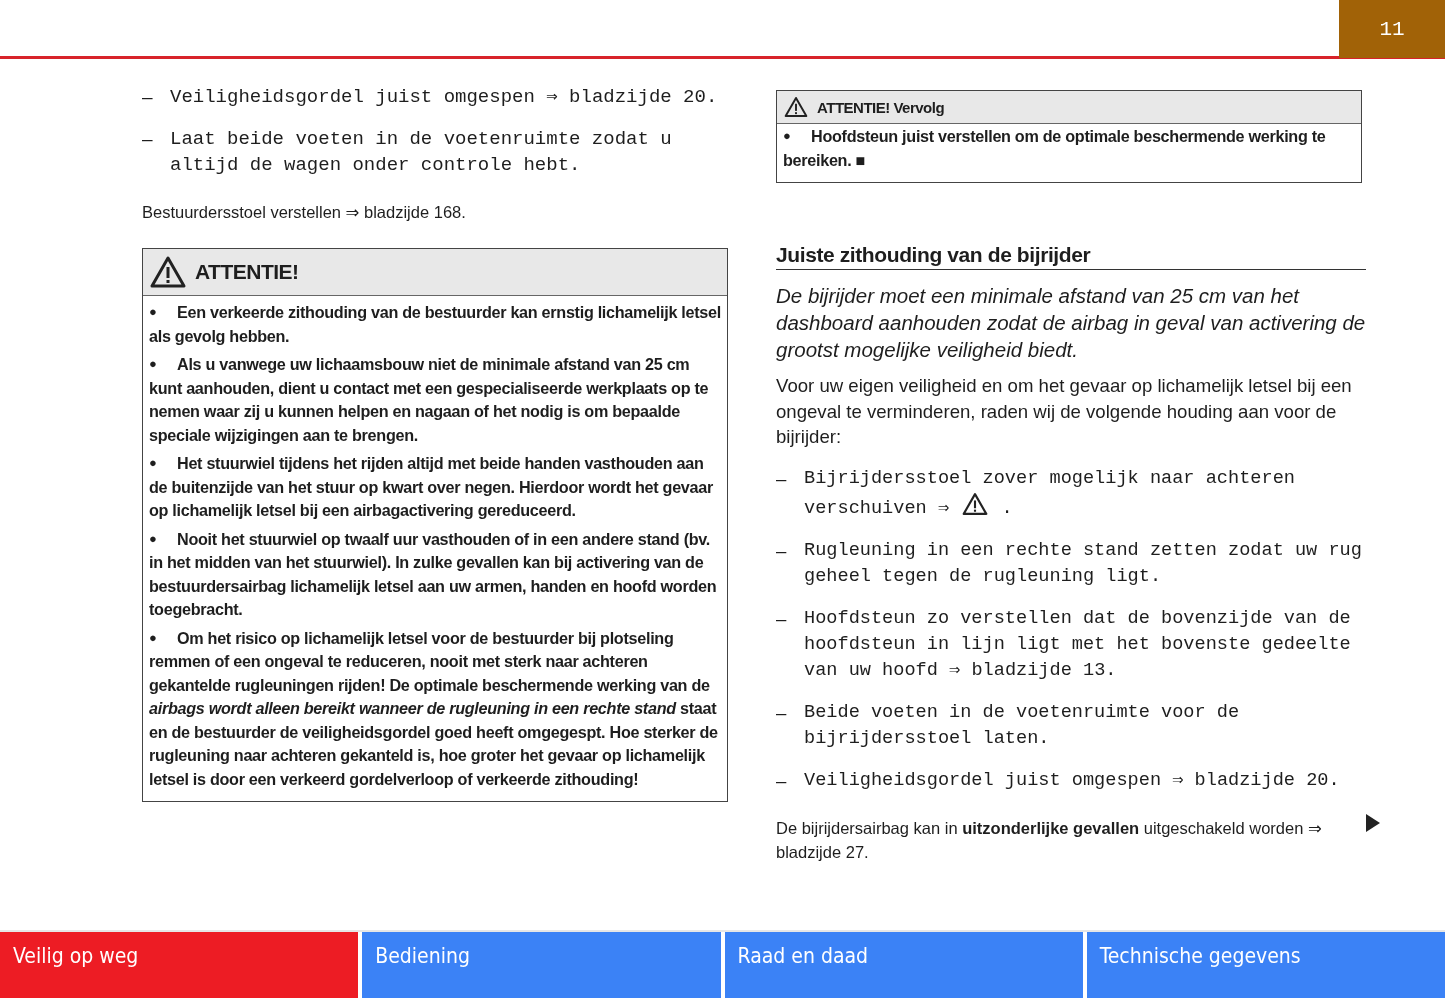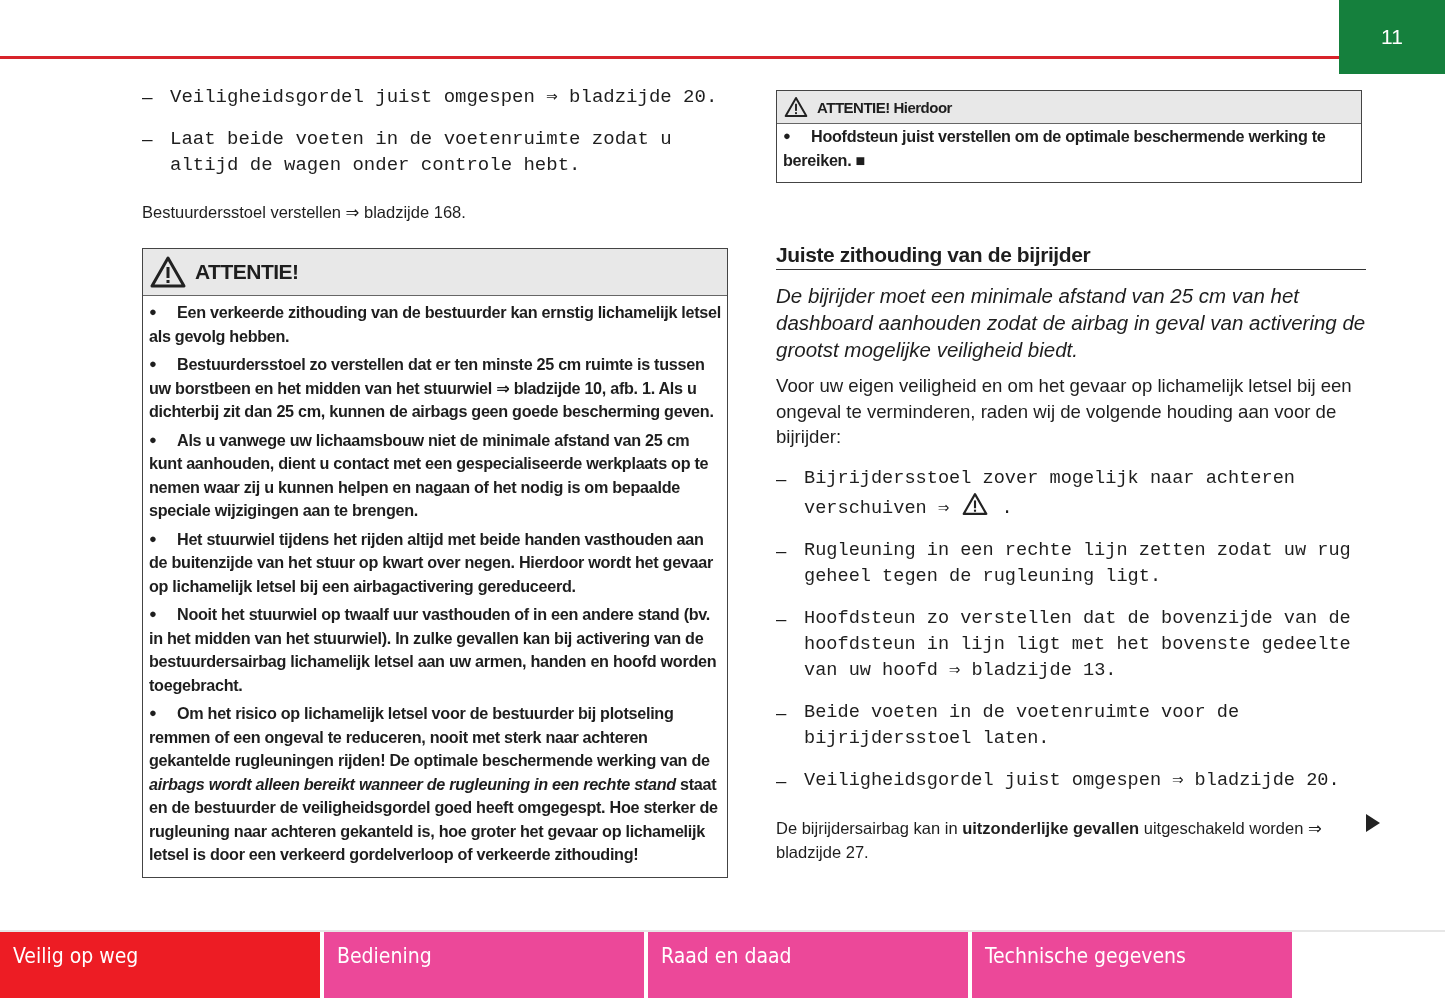--- a/index.html
+++ b/index.html
@@ -3,24 +3,24 @@
 <meta charset="utf-8">
 <style>
   html, body { margin: 0; padding: 0; }
   body {
     width: 1445px; height: 998px; position: relative; overflow: hidden;
     background: #ffffff; color: #1e1e1e;
     font-family: "Liberation Sans", "DejaVu Sans", sans-serif;
   }
   .topbar-line { position: absolute; left: 0; top: 56px; width: 1445px; height: 3px; background: #d8232a; }
   .page-num {
-    position: absolute; left: 1339px; top: 0; width: 106px; height: 74px;
-    background: #15803d; color: #fff; font-size: 21px;
+    position: absolute; left: 1339px; top: 0; width: 106px; height: 58px;
+    background: #a16207; color: #fff; font-size: 21px;
     display: flex; align-items: center; justify-content: center;
-    font-family: Liberation Sans, sans-serif;
+    font-family: Liberation Mono, monospace;
   }
   .col-left { position: absolute; left: 142px; top: 84px; width: 590px; }
   .col-right { position: absolute; left: 776px; top: 90px; width: 590px; }
 
   .dash-item { display: flex; font-size: 19px; line-height: 26px; margin-bottom: 16px; }
   .dash-item .dash { width: 28px; flex: 0 0 28px; }
   .dash-item .txt { flex: 1; font-family: Liberation Mono, monospace; }
   .plain { font-size: 16.5px; line-height: 24px; }
 
   .warn-box {
@@ -39,25 +39,25 @@
   .section-title {
     font-weight: bold; font-size: 21px; letter-spacing: -0.4px;
     border-bottom: 1.5px solid #333; padding-bottom: 2px; margin-top: 60px;
   }
   .intro-italic { font-style: italic; font-size: 20.5px; line-height: 27px; margin-top: 12px; }
   .body-text { font-size: 18.6px; line-height: 25.5px; margin-top: 10px; }
 
   .continue-arrow { position: absolute; left: 1366px; top: 814px; width: 0; height: 0;
     border-top: 9px solid transparent; border-bottom: 9px solid transparent; border-left: 14px solid #222; }
 
-  .footer { position: absolute; left: 0; top: 932px; width: 1292px; height: 66px; display: flex; gap: 4px; }
+  .footer { position: absolute; left: 0; top: 932px; width: 1445px; height: 66px; display: flex; gap: 4px; }
   .tab { flex: 1; color: #fff; font-size: 21px; padding: 12px 13px; box-sizing: border-box;
     font-family: "DejaVu Sans Condensed", "DejaVu Sans", sans-serif; }
   .tab.active { background: #ed1c24; }
-  .tab.inactive { background: #ec4899; }
+  .tab.inactive { background: #3b82f6; }
   .footer-top { position: absolute; left: 0; top: 930px; width: 1445px; height: 2px; background: #e6e6e6; }
 </style>
 </head>
 <body>
 
 <div class="topbar-line"></div>
 <div class="page-num">11</div>
 
 <div class="col-left">
   <div class="dash-item">
@@ -74,38 +74,37 @@
     <div class="warn-head" style="height:46px; padding-left:6px; font-size:21px;">
       <svg width="38" height="34" viewBox="0 0 38 34">
         <path d="M19 3 L35 31 L3 31 Z" fill="none" stroke="#222" stroke-width="3" stroke-linejoin="round"></path>
         <rect x="17.5" y="12" width="3" height="11" fill="#222"></rect>
         <rect x="17.5" y="25" width="3" height="3" fill="#222"></rect>
       </svg>
       <span>ATTENTIE!</span>
     </div>
     <div class="warn-body">
       <p><span class="bullet">●</span><span>Een verkeerde zithouding van de bestuurder kan ernstig lichamelijk letsel als gevolg hebben.</span></p>
-      <p><span class="bullet">●</span><span>Bestuurdersstoel zo verstellen dat er ten minste 25 cm ruimte is tussen uw borstbeen en het midden van het stuurwiel ⇒ bladzijde 10, afb. 1. Als u dichterbij zit dan 25 cm, kunnen de airbags geen goede bescherming geven.</span></p>
       <p><span class="bullet">●</span><span>Als u vanwege uw lichaamsbouw niet de minimale afstand van 25 cm kunt aanhouden, dient u contact met een gespecialiseerde werkplaats op te nemen waar zij u kunnen helpen en nagaan of het nodig is om bepaalde speciale wijzigingen aan te brengen.</span></p>
       <p><span class="bullet">●</span><span>Het stuurwiel tijdens het rijden altijd met beide handen vasthouden aan de buitenzijde van het stuur op kwart over negen. Hierdoor wordt het gevaar op lichamelijk letsel bij een airbagactivering gereduceerd.</span></p>
       <p><span class="bullet">●</span><span>Nooit het stuurwiel op twaalf uur vasthouden of in een andere stand (bv. in het midden van het stuurwiel). In zulke gevallen kan bij activering van de bestuurdersairbag lichamelijk letsel aan uw armen, handen en hoofd worden toegebracht.</span></p>
       <p><span class="bullet">●</span><span>Om het risico op lichamelijk letsel voor de bestuurder bij plotseling remmen of een ongeval te reduceren, nooit met sterk naar achteren gekantelde rugleuningen rijden! De optimale beschermende werking van de </span><span class="it">airbags wordt alleen bereikt wanneer de rugleuning in een rechte stand</span><span> staat en de bestuurder de veiligheidsgordel goed heeft omgegespt. Hoe sterker de rugleuning naar achteren gekanteld is, hoe groter het gevaar op lichamelijk letsel is door een verkeerd gordelverloop of verkeerde zithouding!</span></p>
     </div>
   </div>
 </div>
 
 <div class="col-right">
   <div class="warn-box" style="width:584px;">
     <div class="warn-head" style="height:32px; padding-left:6px; font-size:15px;">
       <svg width="26" height="22" viewBox="0 0 38 34">
         <path d="M19 3 L35 31 L3 31 Z" fill="none" stroke="#222" stroke-width="3" stroke-linejoin="round"></path>
         <rect x="17.5" y="12" width="3" height="11" fill="#222"></rect>
         <rect x="17.5" y="25" width="3" height="3" fill="#222"></rect>
       </svg>
-      <span>ATTENTIE! Hierdoor</span>
+      <span>ATTENTIE! Vervolg</span>
     </div>
     <div class="warn-body" style="padding-top:0;">
       <p><span class="bullet">●</span><span>Hoofdsteun juist verstellen om de optimale beschermende werking te bereiken. ■</span></p>
     </div>
   </div>
 
   <div class="section-title">Juiste zithouding van de bijrijder</div>
   <div class="intro-italic">De bijrijder moet een minimale afstand van 25 cm van het dashboard aanhouden zodat de airbag in geval van activering de grootst mogelijke veiligheid biedt.</div>
   <div class="body-text">Voor uw eigen veiligheid en om het gevaar op lichamelijk letsel bij een ongeval te verminderen, raden wij de volgende houding aan voor de bijrijder:</div>
 
@@ -113,21 +112,21 @@
     <div class="dash-item" style="font-size:18.6px;">
       <span class="dash">–</span>
       <span class="txt"><span>Bijrijdersstoel zover mogelijk naar achteren verschuiven ⇒ </span><svg width="30" height="24" viewBox="0 0 38 34" style="vertical-align:-3px">
             <path d="M19 3 L35 31 L3 31 Z" fill="none" stroke="#222" stroke-width="3" stroke-linejoin="round"></path>
             <rect x="17.5" y="12" width="3" height="11" fill="#222"></rect>
             <rect x="17.5" y="25" width="3" height="3" fill="#222"></rect>
           </svg><span> .</span></span>
     </div>
     <div class="dash-item" style="font-size:18.6px;">
       <span class="dash">–</span>
-      <span class="txt">Rugleuning in een rechte lijn zetten zodat uw rug geheel tegen de rugleuning ligt.</span>
+      <span class="txt">Rugleuning in een rechte stand zetten zodat uw rug geheel tegen de rugleuning ligt.</span>
     </div>
     <div class="dash-item" style="font-size:18.6px;">
       <span class="dash">–</span>
       <span class="txt">Hoofdsteun zo verstellen dat de bovenzijde van de hoofdsteun in lijn ligt met het bovenste gedeelte van uw hoofd ⇒ bladzijde 13.</span>
     </div>
     <div class="dash-item" style="font-size:18.6px;">
       <span class="dash">–</span>
       <span class="txt">Beide voeten in de voetenruimte voor de bijrijdersstoel laten.</span>
     </div>
     <div class="dash-item" style="font-size:18.6px;">

